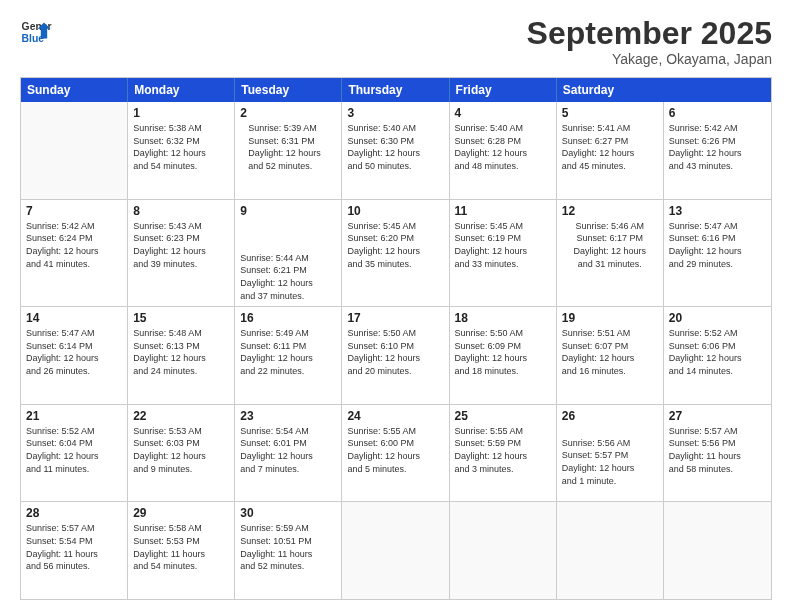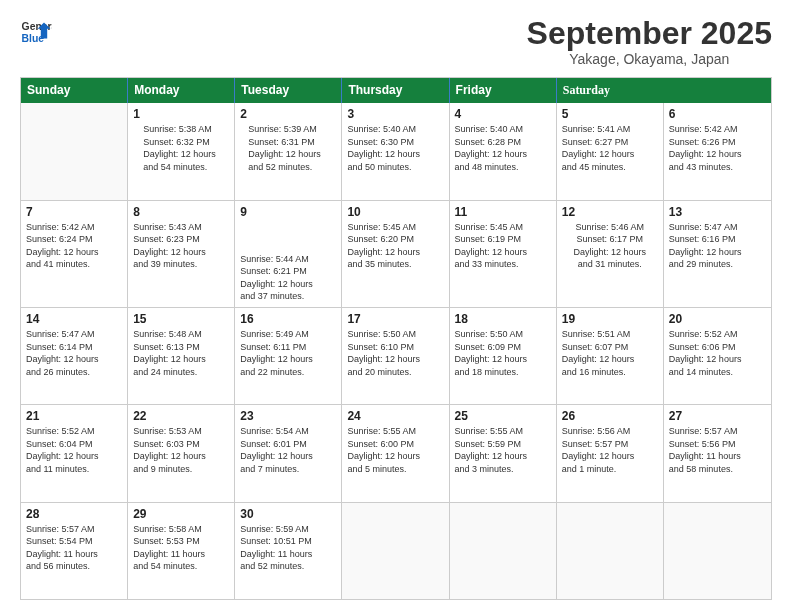--- a/index.html
+++ b/index.html
@@ -38,42 +38,41 @@
     .month-title {
       font-size: 32px;
       font-weight: bold;
       color: #333;
       line-height: 1.1;
       text-align: right;
     }
     .location {
       font-size: 14px;
       color: #555;
-      text-align: center;
     }
     .calendar {
       flex: 1;
       display: flex;
       flex-direction: column;
       border: 1px solid #ccc;
     }
     .cal-header {
       display: grid;
       grid-template-columns: repeat(7, 1fr);
-      background: #15803d;
+      background: #1d4ed8;
     }
     .cal-header-cell {
       color: #fff;
       font-size: 12px;
       font-weight: bold;
       padding: 5px 6px;
       text-align: left;
       border-right: 1px solid #3a7bc8;
     }
-    .cal-header-cell:last-child { border-right: none; font-family: Liberation Serif, serif; }
+    .cal-header-cell:last-child { border-right: none; }
     .cal-body {
       flex: 1;
       display: flex;
       flex-direction: column;
     }
     .cal-row {
       display: grid;
       grid-template-columns: repeat(7, 1fr);
       flex: 1;
       border-top: 1px solid #ccc;
@@ -127,21 +126,21 @@
         <div class="cal-header-cell">Tuesday</div>
         <div class="cal-header-cell">Thursday</div>
         <div class="cal-header-cell">Friday</div>
         <div class="cal-header-cell">Saturday</div>
       </div>
     <div class="cal-body">
     <div class="cal-row">
           <div class="cal-cell empty"></div>
           <div class="cal-cell">
             <div class="day-num">1</div>
-            <div class="day-info" style="white-space: pre-line; margin-left: 10px;">Sunrise: 5:38 AM
+            <div class="day-info" style="white-space: pre-line;">Sunrise: 5:38 AM
 Sunset: 6:32 PM
 Daylight: 12 hours
 and 54 minutes.</div>
           </div>
           <div class="cal-cell">
             <div class="day-num">2</div>
             <div class="day-info" style="white-space: pre-line; margin-left: 8px;">Sunrise: 5:39 AM
 Sunset: 6:31 PM
 Daylight: 12 hours
 and 52 minutes.</div>
@@ -308,21 +307,21 @@
           </div>
           <div class="cal-cell">
             <div class="day-num">25</div>
             <div class="day-info" style="white-space: pre-line;">Sunrise: 5:55 AM
 Sunset: 5:59 PM
 Daylight: 12 hours
 and 3 minutes.</div>
           </div>
           <div class="cal-cell">
             <div class="day-num">26</div>
-            <div class="day-info" style="white-space: pre-line;">Sunrise: 5:56 AM
+            <div class="day-info" style="white-space: pre-line; margin-top: 12px;">Sunrise: 5:56 AM
 Sunset: 5:57 PM
 Daylight: 12 hours
 and 1 minute.</div>
           </div>
           <div class="cal-cell">
             <div class="day-num">27</div>
             <div class="day-info" style="white-space: pre-line;">Sunrise: 5:57 AM
 Sunset: 5:56 PM
 Daylight: 11 hours
 and 58 minutes.</div>

